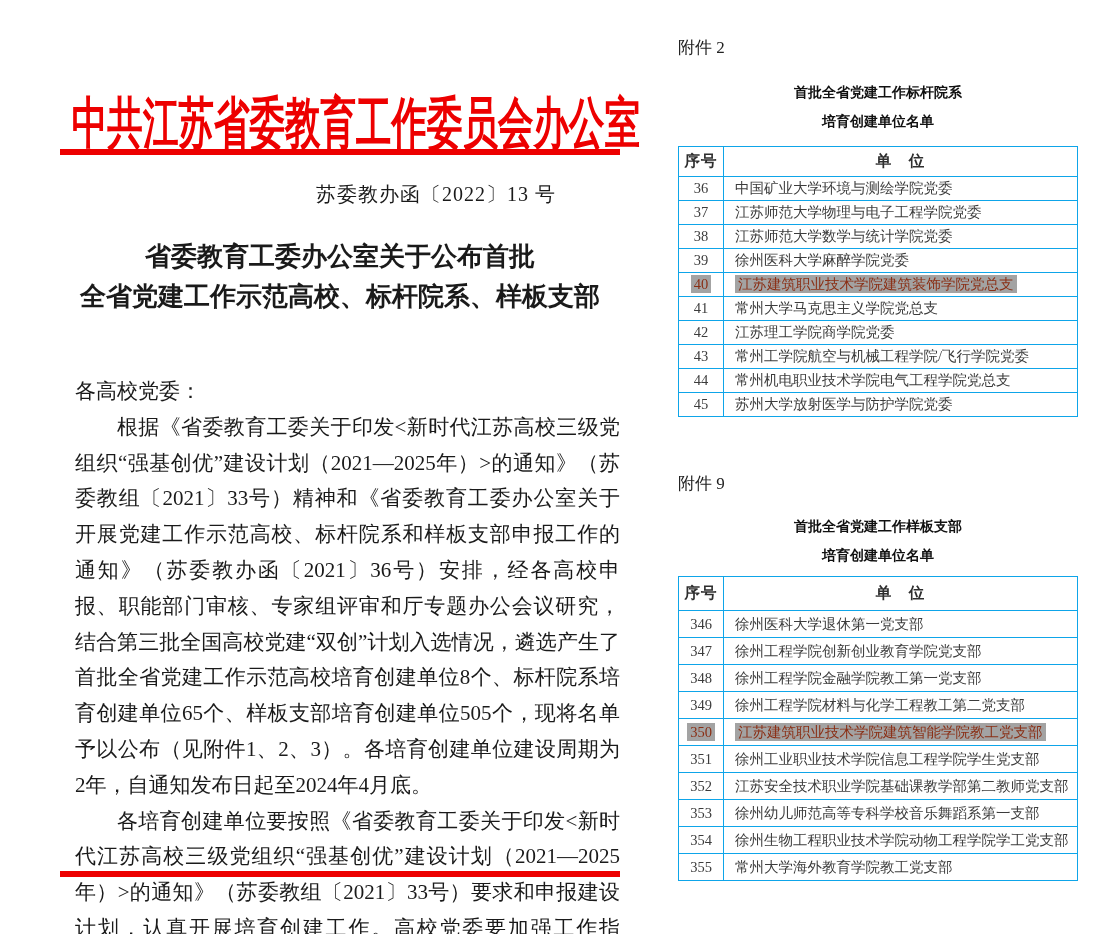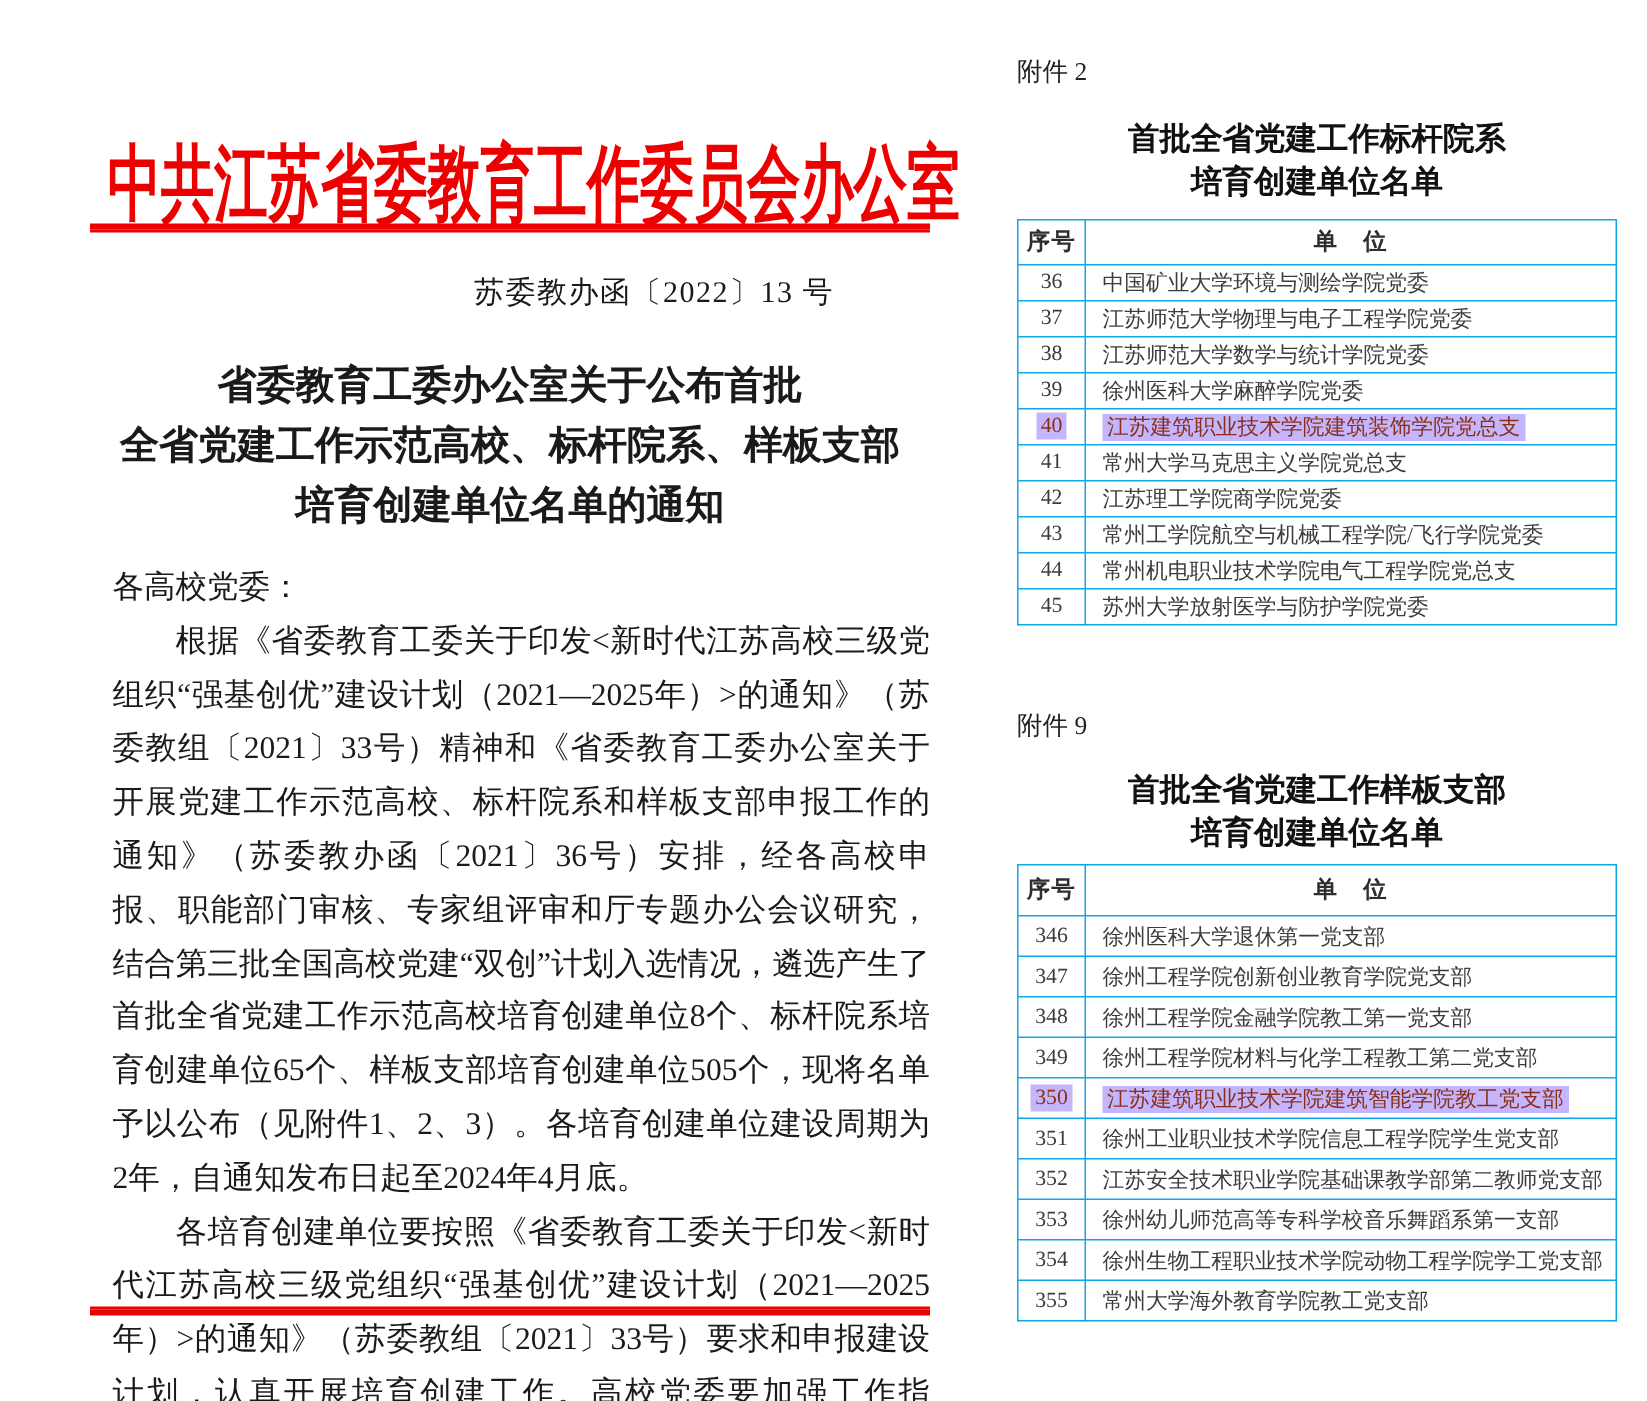--- a/index.html
+++ b/index.html
@@ -45,21 +45,21 @@
 
   
   .right-col { position:absolute; left:660px; top:0; width:438px; height:934px; }
 
   .att-label { position:absolute; left:18px; font-size:17px; font-weight:400; color:#222; }
   .att2-label { top:36px; }
   .att3-label { top:472px; }
 
   .att-title {
     position:absolute; left:18px; width:400px; text-align:center;
-    font-weight:700; font-size:21px; line-height:29px; color:#111;
+    font-weight:700; font-size:14px; line-height:29px; color:#111;
   }
   .att2-title { top:78px; }
   .att3-title { top:512px; }
 
   table.att-table {
     position:absolute; left:18px; width:400px;
     border-collapse:collapse; table-layout:fixed;
     font-size:14.5px; color:#3c3c3c;
   }
   .att2-table { top:146px; }
@@ -69,37 +69,36 @@
   .att-table th {
     font-weight:700; font-size:15.5px; letter-spacing:1px;
     text-align:center; color:#2e2e2e;
   }
   .att2-table th { height:30px; }
   .att3-table th { height:34px; }
   .att2-table td { height:24px; }
   .att3-table td { height:27px; }
   td.no-cell { text-align:center; }
   td.unit-cell { padding-left:11px; white-space:nowrap; overflow:hidden; }
-  .hl { background:#c4b5fd; color:#8a2f15; padding:1px 3px; }
+  .hl { background:#a3a3a3; color:#8a2f15; padding:1px 3px; }
 </style>
 </head>
 <body>
 
 <div class="canvas">
 
   <div class="left-page">
     <div class="letterhead">
       <span>中共江苏省委教育工作委员会办公室</span>
     </div>
     <div class="red-rule-top"></div>
     <div class="doc-number">苏委教办函〔2022〕13 号</div>
     <div class="doc-title">
       <div>省委教育工委办公室关于公布首批</div>
       <div>全省党建工作示范高校、标杆院系、样板支部</div>
-      <div>培育创建单位名单的通知</div>
     </div>
     <div class="body-text">
       <p class="salutation">各高校党委：</p>
       <p class="para">根据《省委教育工委关于印发&lt;新时代江苏高校三级党组织“强基创优”建设计划（2021—2025年）&gt;的通知》（苏委教组〔2021〕33号）精神和《省委教育工委办公室关于开展党建工作示范高校、标杆院系和样板支部申报工作的通知》（苏委教办函〔2021〕36号）安排，经各高校申报、职能部门审核、专家组评审和厅专题办公会议研究，结合第三批全国高校党建“双创”计划入选情况，遴选产生了首批全省党建工作示范高校培育创建单位8个、标杆院系培育创建单位65个、样板支部培育创建单位505个，现将名单予以公布（见附件1、2、3）。各培育创建单位建设周期为2年，自通知发布日起至2024年4月底。</p>
       <p class="para">各培育创建单位要按照《省委教育工委关于印发&lt;新时代江苏高校三级党组织“强基创优”建设计划（2021—2025年）&gt;的通知》（苏委教组〔2021〕33号）要求和申报建设计划，认真开展培育创建工作。高校党委要加强工作指导，提供条件保障，引领</p>
     </div>
     <div class="red-rule-bottom"></div>
   </div>
 
   <div class="right-col">

